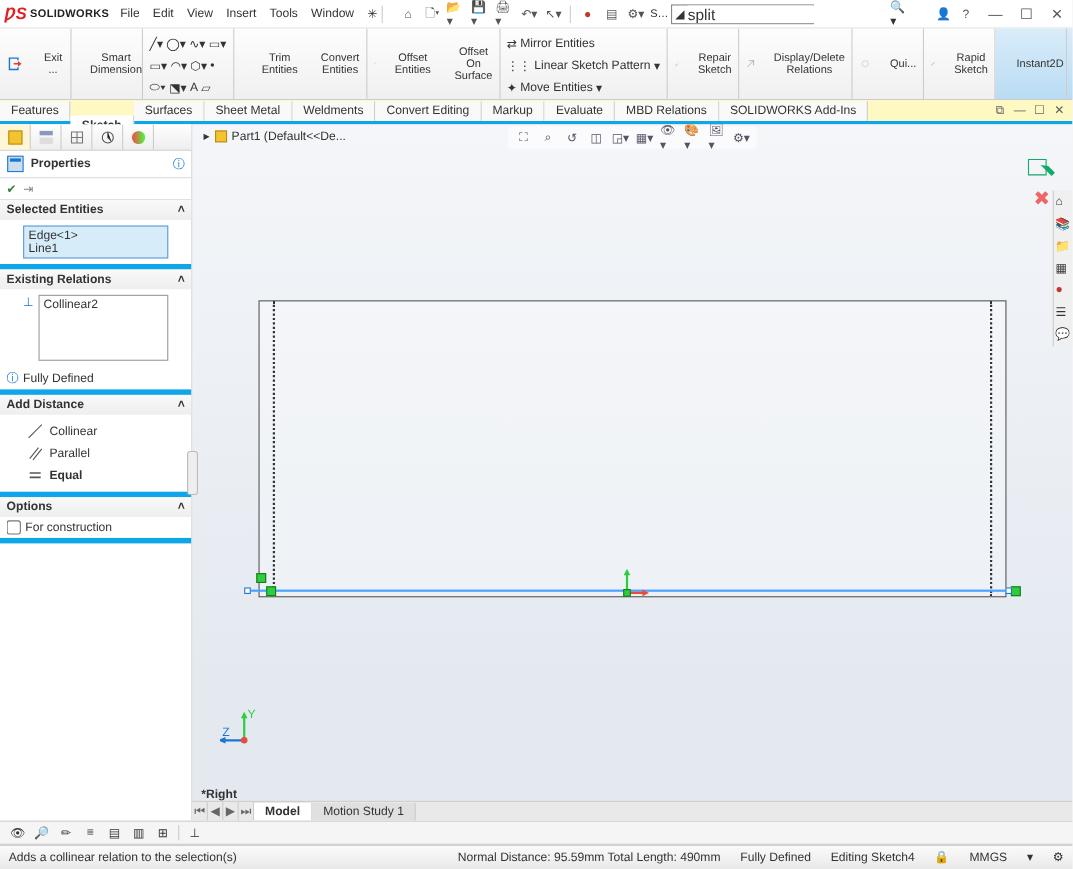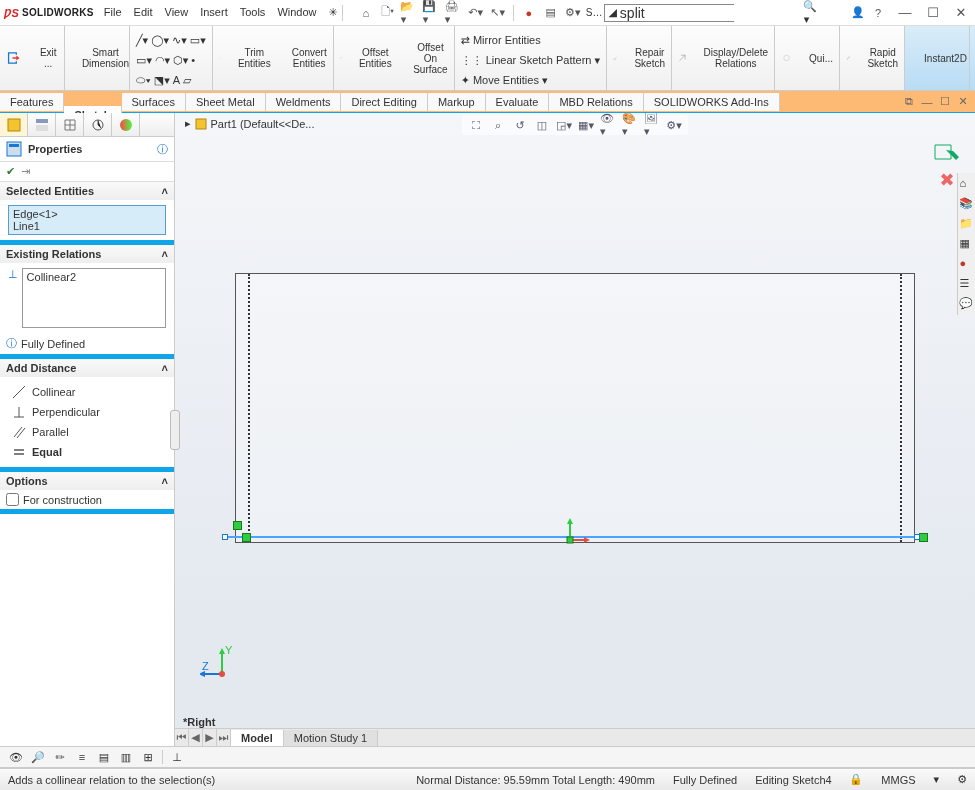--- a/index.html
+++ b/index.html
@@ -1,21 +1,21 @@
 <!DOCTYPE html>
 <html><head>
 <meta charset="utf-8">
 <style>
   * { box-sizing: border-box; margin: 0; padding: 0; font-family: "Segoe UI", Arial, sans-serif; font-size: 11px; color: #333; }
   body { width: 975px; height: 790px; background: #f5f5f5; overflow: hidden; display: flex; flex-direction: column; }
 
   
   .titlebar { height: 26px; display: flex; align-items: center; background: #fff; border-bottom: 1px solid #ddd; padding: 0 4px; gap: 2px; }
   .logo { display: flex; align-items: center; gap: 3px; margin-right: 8px; }
-  .logo-ds { color: #e02020; font-weight: bold; font-size: 11px; font-style: italic; }
+  .logo-ds { color: #e02020; font-weight: bold; font-size: 15px; font-style: italic; }
   .logo-text { font-weight: bold; font-size: 10px; letter-spacing: 0.3px; color: #222; }
   .menu { display: flex; gap: 12px; }
   .menu span { cursor: pointer; }
   .mini-tool { display: flex; align-items: center; gap: 4px; margin-left: 10px; }
   .sep { width: 1px; height: 16px; background: #ccc; margin: 0 2px; }
   .iconbtn { width: 18px; height: 18px; display:flex; align-items:center; justify-content:center; color:#555; cursor:pointer; }
   .titlebar .spacer { flex: 1; }
   .search-box { display:flex; align-items:center; border:1px solid #888; height:18px; background:#fff; width:130px; padding:0 3px; gap:3px;}
   .search-box input { border:none; outline:none; flex:1; font-size:14px; }
   .winctrl { display:flex; gap:8px; margin-left:6px;}
@@ -26,21 +26,21 @@
   .rgroup { border-right: 1px solid #ccc; display:flex; gap:4px; padding:3px 6px; align-items: flex-start;}
   .rbig { display:flex; flex-direction:row; align-items:center; justify-content:center; width:52px; height:58px; text-align:center; cursor:pointer; gap:17px;}
   .rbig.disabled { color:#aaa; }
   .rbig svg { width:22px; height:22px; }
   .rbig span { font-size:10px; line-height:11px;}
   .rsmall-col { display:flex; flex-direction:column; gap:2px; padding-top:2px;}
   .rsmall { display:flex; align-items:center; height:18px; gap:3px; font-size:10px; cursor:pointer; white-space:nowrap;}
   .highlight { background: linear-gradient(#d9ecf9,#b9dcf4); }
 
   
-  .cmdtabs { height: 22px; background:#fdba74; border-bottom:1px solid #0ea5e9; display:flex; align-items:center;}
+  .cmdtabs { height: 22px; background:#fef9c3; border-bottom:3px solid #0ea5e9; display:flex; align-items:center;}
   .cmdtab { padding:3px 10px; border-right:1px solid #ccc; cursor:pointer; font-size:11px; background:#f9f9f9;}
   .cmdtab.active { background:#fff; font-weight:bold;margin-top:26px;}
   .cmdtabs .spacer { flex:1; }
   .tiny-icons { display:flex; gap:6px; padding-right:6px;}
   .tiny-icons span { width:12px; height:12px; display:flex; align-items:center; justify-content:center; cursor:pointer; color:#666;}
 
   
   .main { flex:1; display:flex; overflow:hidden; position:relative;}
 
 .leftpanel { width:175px; background:#fff; border-right:1px solid #ccc; display:flex; flex-direction:column; overflow-y:auto; overflow-x:hidden;}
@@ -49,21 +49,21 @@
   .ptab.active { background:#fff6d8;}
   .ptab svg { width:16px; height:16px;}
 
   .prop-head { display:flex; align-items:center; gap:6px; padding:4px 6px; border-bottom:1px solid #ddd;}
   .prop-head svg { width:16px; height:16px;}
   .prop-head .title { font-weight:bold; flex:1;}
   .prop-head .help { color:#1976d2; cursor:pointer;}
   .prop-actions { display:flex; gap:6px; padding:3px 6px; border-bottom:1px solid #ddd;}
   .section { border-bottom:5px solid #0ea5e9; }
   .sec-head { background:linear-gradient(#f9f9f9,#eee); padding:3px 6px; font-weight:bold; display:flex; justify-content:space-between; cursor:pointer;}
-  .sec-body { padding:5px 8px;}
+  .sec-body { padding:5px 21px;}
   .listbox { border:1px solid #5a9bd4; background:#d7ecf9; min-height:30px; padding:2px 4px; font-size:10px;}
   .listbox.plain { background:#fff; border:1px solid #999; min-height:60px;}
   .status-row { display:flex; align-items:center; gap:4px; padding:3px 6px; font-size:10px;}
   .relbtn { display:flex; align-items:center; gap:6px; padding:3px 4px; cursor:pointer;}
   .relbtn svg { width:14px; height:14px;}
   .relbtn.bold { font-weight:bold;}
   .chk { display:flex; align-items:center; gap:4px; padding:3px 6px; font-size:10px;}
 
   
   .gfx { flex:1; position:relative; background: linear-gradient(#f4f6f9,#e4e9f0 80%);}
@@ -278,21 +278,21 @@
     
   </div>
 </div>
 
 <div class="cmdtabs">
   <div class="cmdtab">Features</div>
   <div class="cmdtab active">Sketch</div>
   <div class="cmdtab">Surfaces</div>
   <div class="cmdtab">Sheet Metal</div>
   <div class="cmdtab">Weldments</div>
-  <div class="cmdtab">Direct Editing</div>
+  <div class="cmdtab">Convert Editing</div>
   <div class="cmdtab">Markup</div>
   <div class="cmdtab">Evaluate</div>
   <div class="cmdtab">MBD Relations</div>
   <div class="cmdtab">SOLIDWORKS Add-Ins</div>
   <div class="spacer"></div>
   <div class="tiny-icons">
     <span>⧉</span>
     <span>—</span>
     <span>☐</span>
     <span>✕</span>
@@ -388,26 +388,20 @@
       <div class="sec-head">
         <span>Add Distance</span>
           <span>˄</span>
       </div>
       <div class="sec-body">
         <div class="relbtn">
             <svg viewBox="0 0 14 14">
               <path d="M1 13L13 1" stroke="#555"></path>
             </svg>
             <span>Collinear</span>
-          </div>
-        <div class="relbtn">
-            <svg viewBox="0 0 14 14">
-              <path d="M2 12h10M7 12V2" stroke="#555"></path>
-            </svg>
-            <span>Perpendicular</span>
           </div>
         <div class="relbtn">
             <svg viewBox="0 0 14 14">
               <path d="M2 12L10 2M5 13L13 3" stroke="#555"></path>
             </svg>
             <span>Parallel</span>
           </div>
         <div class="relbtn bold">
             <svg viewBox="0 0 14 14">
               <path d="M2 5h10M2 9h10" stroke="#555" stroke-width="1.5"></path>

